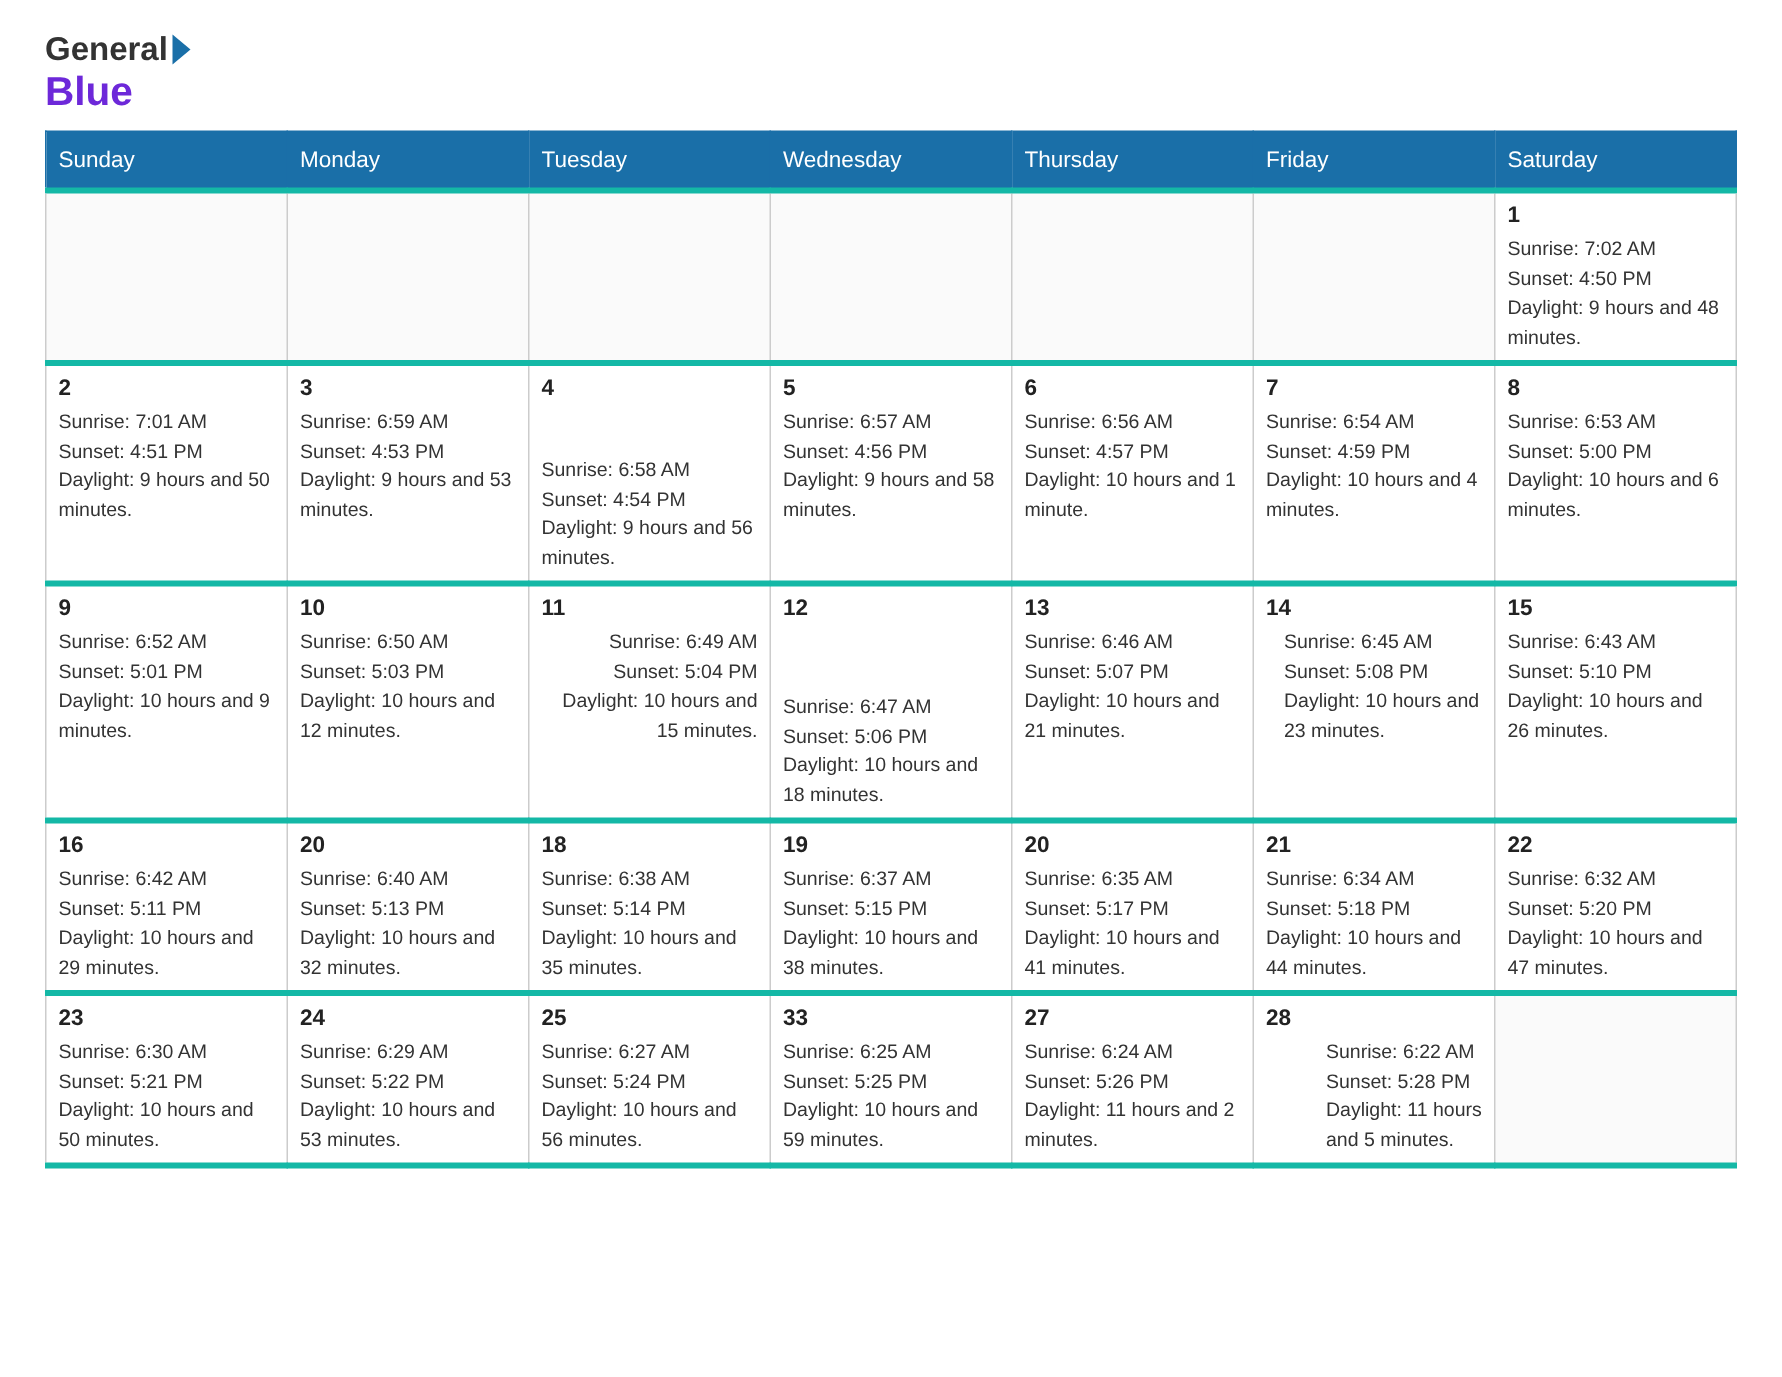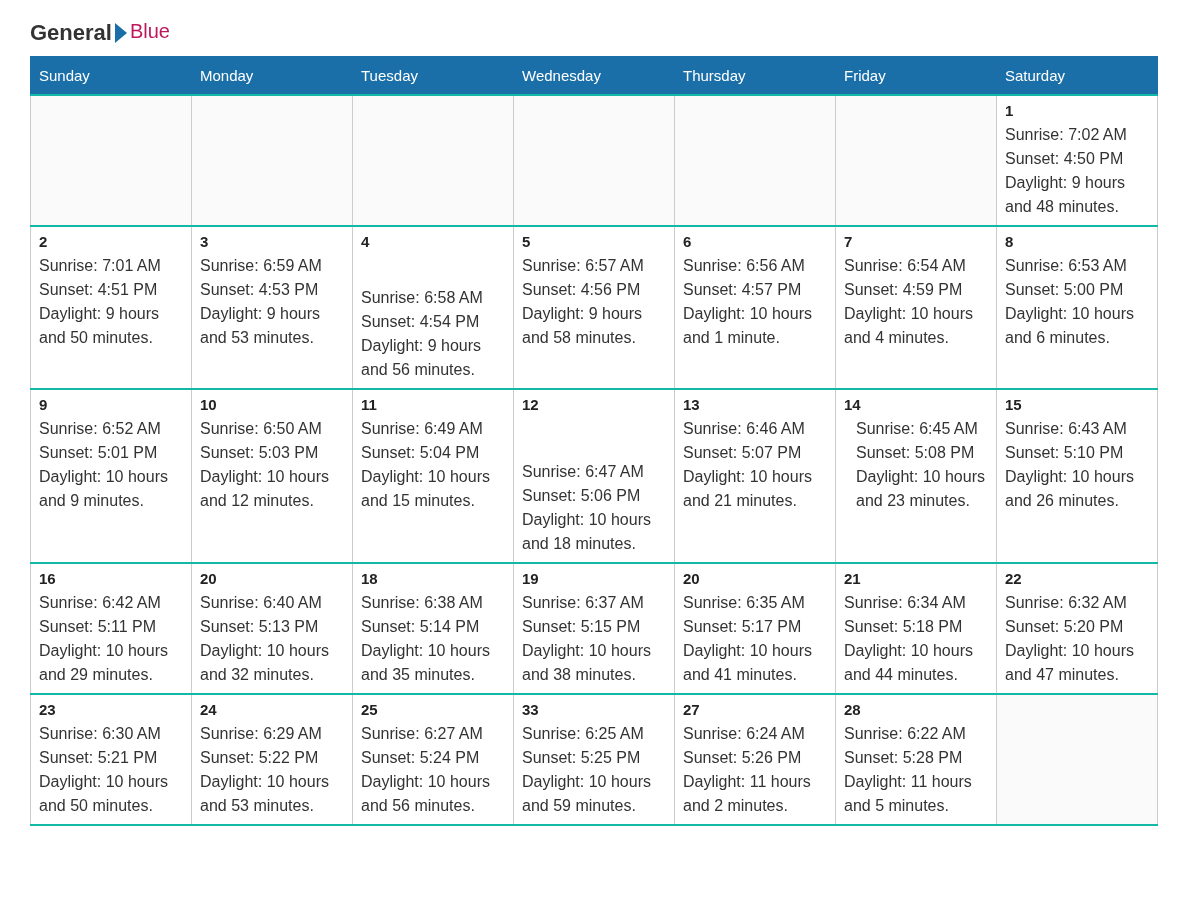--- a/index.html
+++ b/index.html
@@ -10,43 +10,43 @@
       color: #222;
     }
     .header {
       display: flex;
       justify-content: space-between;
       align-items: flex-start;
       margin-bottom: 10px;
     }
     .logo {
       display: flex;
-      flex-direction: row;
+      flex-direction: column;
       align-items: flex-start;
     }
     .logo-text {
       display: flex;
       align-items: center;
       font-size: 22px;
       font-weight: normal;
       color: #333;
     }
     .logo-general { color: #333; font-weight: bold; }
     .logo-arrow {
       width: 0; height: 0;
       border-left: 12px solid #1a6fa8;
       border-top: 10px solid transparent;
       border-bottom: 10px solid transparent;
       margin: 0 3px;
       display: inline-block;
     }
     .logo-blue {
-      color: #be185d;
-      font-weight: normal;
-      font-size: 20px;
+      color: #6d28d9;
+      font-weight: bold;
+      font-size: 27px;
     }
     .title-block { text-align: right; }
     .month-title { font-size: 48px; font-weight: normal; color: #222; }
     .location { font-size: 18px; color: #444; margin-top: 4px; }
     table {
       width: 100%;
       border-collapse: collapse;
       margin-top: 10px;
     }
     th {
@@ -66,25 +66,25 @@
       width: 14.28%;
     }
     .day-num {
       font-size: 15px;
       font-weight: bold;
       color: #222;
       display: block;
       margin-bottom: 4px;
     }
     .day-info {
-      font-size: 16px;
+      font-size: 13px;
       color: #333;
       line-height: 1.5;
     }
-    tr { border-bottom: 2px solid #14b8a6; padding-left: 40px; }
+    tr { border-bottom: 4px solid #14b8a6; padding-left: 40px; }
     td.empty { background: #fafafa; }
   </style>
 </head>
 <body>
 
 <div class="header">
   <div class="logo">
     <div class="logo-text">
       <span class="logo-general">General</span>
       <span class="logo-arrow"></span>
@@ -176,21 +176,21 @@
 Daylight: 10 hours and 9 minutes.</div>
         </td>
         <td>
           <span class="day-num">10</span>
           <div class="day-info" style="white-space: pre-line;">Sunrise: 6:50 AM
 Sunset: 5:03 PM
 Daylight: 10 hours and 12 minutes.</div>
         </td>
         <td>
           <span class="day-num">11</span>
-          <div class="day-info" style="white-space: pre-line;">Sunrise: 6:49 AM
+          <div class="day-info" style="white-space: pre-line; text-align: right;">Sunrise: 6:49 AM
 Sunset: 5:04 PM
 Daylight: 10 hours and 15 minutes.</div>
         </td>
         <td>
           <span class="day-num">12</span>
           <div class="day-info" style="white-space: pre-line; margin-top: 47px;">Sunrise: 6:47 AM
 Sunset: 5:06 PM
 Daylight: 10 hours and 18 minutes.</div>
         </td>
         <td>
@@ -282,20 +282,20 @@
 Daylight: 10 hours and 59 minutes.</div>
         </td>
         <td>
           <span class="day-num">27</span>
           <div class="day-info" style="white-space: pre-line;">Sunrise: 6:24 AM
 Sunset: 5:26 PM
 Daylight: 11 hours and 2 minutes.</div>
         </td>
         <td>
           <span class="day-num">28</span>
-          <div class="day-info" style="white-space: pre-line;">Sunrise: 6:22 AM
+          <div class="day-info" style="white-space: pre-line; margin-left: 40px;">Sunrise: 6:22 AM
 Sunset: 5:28 PM
 Daylight: 11 hours and 5 minutes.</div>
         </td>
         <td class="empty"></td>
       </tr>
     </tbody>
 </table>
 
 </body></html>

